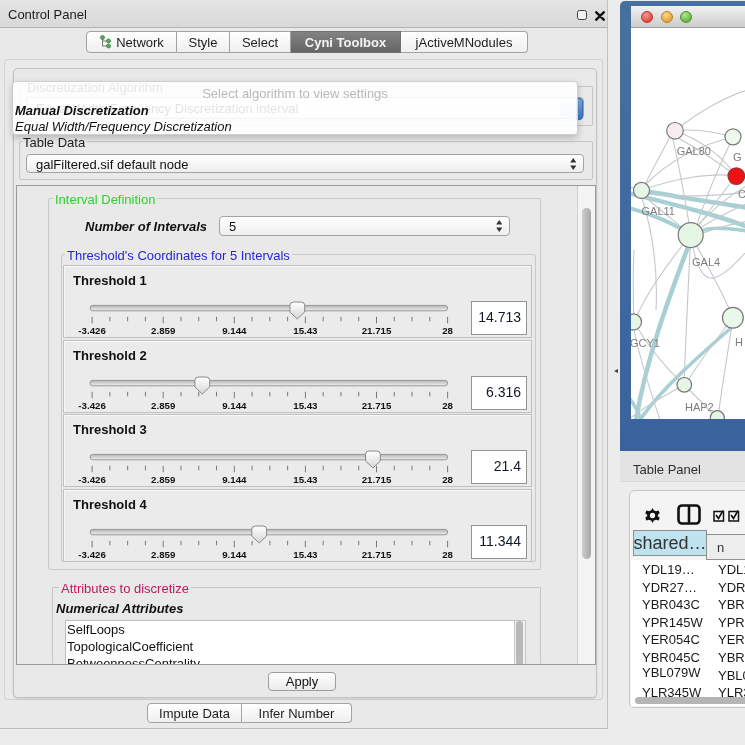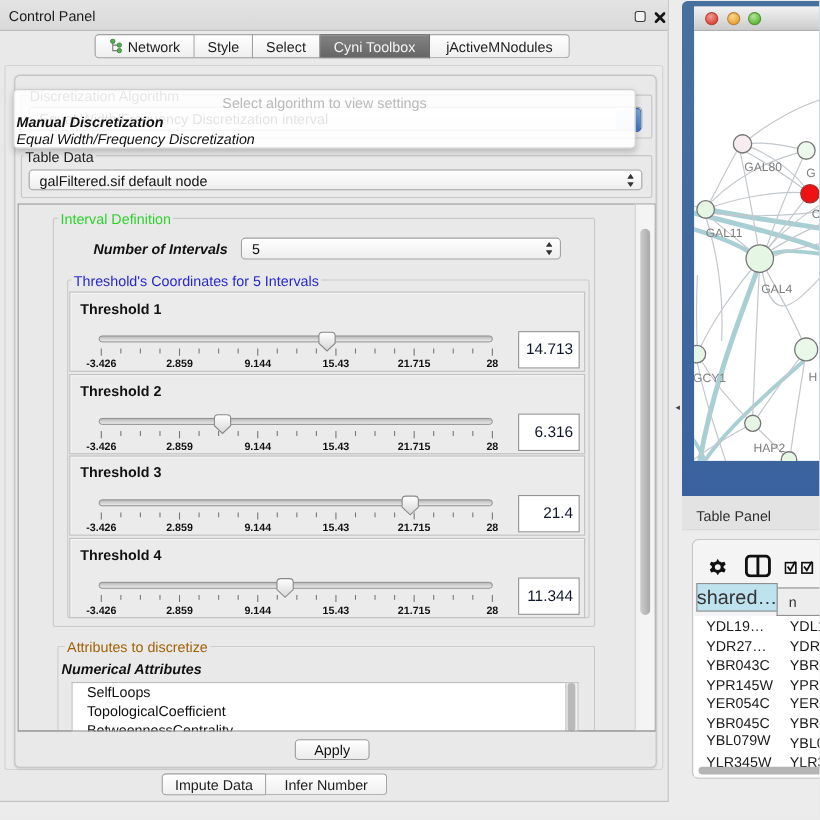--- a/index.html
+++ b/index.html
@@ -30,21 +30,21 @@
 .combo .ar { position:absolute; right:5.5px; top:0; width:9px; height:100%; display:flex; flex-direction:column; align-items:center; justify-content:center; color:#222; }
 .combo .ar svg { display:block; }
 
 
 .tblock { position:absolute; left:63px; width:469px; height:73px; background:#ebebeb; border:1px solid #c0c0c0; box-shadow:inset 1px 1px 0 #f8f8f8; }
 .tblock .tl { position:absolute; left:9px; top:7px; font-size:13px; font-weight:bold; color:#111; }
 .vbox { position:absolute; left:407px; top:35px; width:56px; height:33.5px; background:#fff; border:1px solid #939393; font-size:14px; color:#0f172a; text-align:right; line-height:31.5px; padding-right:5px; }
 
 
 #attrlist { left:65px; top:620px; width:450px; height:45px; background:#fff; border:1px solid #bdbdbd; border-bottom:none; font-size:13px; color:#111; overflow:hidden; }
-#attrlist div { padding-left:13px; height:17px; line-height:17px; }
+#attrlist div { padding-left:1px; height:17px; line-height:17px; }
 
 
 #applybtn { left:268px; top:672px; width:68px; height:19px; background:linear-gradient(#ffffff,#ebebeb); border:1px solid #9d9d9d; border-radius:4px; text-align:center; font-size:13px; color:#111; line-height:17px; }
 
 
 #netwin { left:620px; top:1px; width:125px; height:449.5px; background:linear-gradient(#46719f,#3a629e); border-radius:5px 0 0 0; }
 #innerwin { left:631px; top:6px; width:114px; height:413px; background:#fff; }
 #innerbar { left:0; top:0; width:114px; height:22px; background:linear-gradient(#f2f2f2,#cccccc); border-bottom:1px solid #9f9f9f; }
 .tl-btn { position:absolute; top:11px; width:12px; height:12px; border-radius:50%; }
 
@@ -66,21 +66,21 @@
 
 <div class="seg" style="left:86px; top:31px;">
   <div class="s first" style="width:91px;"><svg width="13" height="15" viewBox="0 0 13 15" style="margin-right:4px;">
         <path d="M3.5 3.5 L3.5 11.5 M3.5 6 L8.5 6 M3.5 11 L8.5 11" stroke="#7b7b7b" stroke-width="1"></path>
         <circle cx="3.5" cy="2.5" r="2" fill="#55b055" stroke="#2e7d2e" stroke-width=".7"></circle>
         <circle cx="9.5" cy="6" r="2" fill="#55b055" stroke="#2e7d2e" stroke-width=".7"></circle>
         <circle cx="9.5" cy="11" r="2" fill="#55b055" stroke="#2e7d2e" stroke-width=".7"></circle>
       </svg>Network</div>
   <div class="s" style="width:53px;">Style</div>
   <div class="s" style="width:61px;">Select</div>
-  <div class="s sel" style="width:100px;">Cyni Toolbox</div>
+  <div class="s sel" style="width:110px;font-weight:bold;">Cyni Toolbox</div>
   <div class="s last" style="width:127px;">jActiveMNodules</div>
 </div>
 
 <div class="abs" style="left:4px; top:59px; width:599px; height:641px; border:1px solid #d2d2d2; border-radius:3px; background:#eaeaea;"></div>
 <div class="abs" style="left:13px; top:68px; width:584px; height:630px; border:1px solid #c2c2c2; border-radius:5px; background:#e9e9e9; box-shadow:0 1px 2px rgba(0,0,0,0.12);"></div>
 
 <div class="groupbox" style="left:19px; top:86px; width:574px; height:40px;"></div>
 <div class="gtitle" style="left:25px; top:80px; color:#333;">Discretization Algorithm</div>
 <div class="combo" style="left:26px; top:97px; width:558px; height:22px;">
     <span class="tx" style="line-height:22px;">Equal Width/Frequency Discretization interval</span>
@@ -265,21 +265,21 @@
           <stop offset="1" stop-color="#efefef"></stop>
         </linearGradient>
    <linearGradient id="th" x1="0" y1="0" x2="0" y2="1">
           <stop offset="0" stop-color="#ffffff"></stop>
           <stop offset="1" stop-color="#d6d6d6"></stop>
         </linearGradient>
  </defs>
     </svg></div>
 
 <div class="groupbox" style="left:52px; top:587px; width:489px; height:77px; border-bottom:none;"></div>
-<div class="gtitle" style="left:59px; top:581px; color:#a16207;">Attributes to discretize</div>
+<div class="gtitle" style="left:59px; top:581px; color:#be185d;">Attributes to discretize</div>
 <div class="lbl b" style="left:56px; top:601px;">Numerical Attributes</div>
 <div class="abs" id="attrlist">
   <div>SelfLoops</div>
   <div>TopologicalCoefficient</div>
   <div>BetweennessCentrality</div>
 </div>
 <div class="abs" style="left:514px; top:620px; width:12px; height:45px; background:#f0f0f0; border:1px solid #c6c6c6; border-bottom:none;"></div>
 <div class="abs" style="left:516px; top:621px; width:7px; height:44px; background:#b9b9b9; border-radius:3px;"></div>
 
 <div class="abs" style="left:16px; top:664px; width:580px; height:1px; background:#9b9b9b;"></div>

